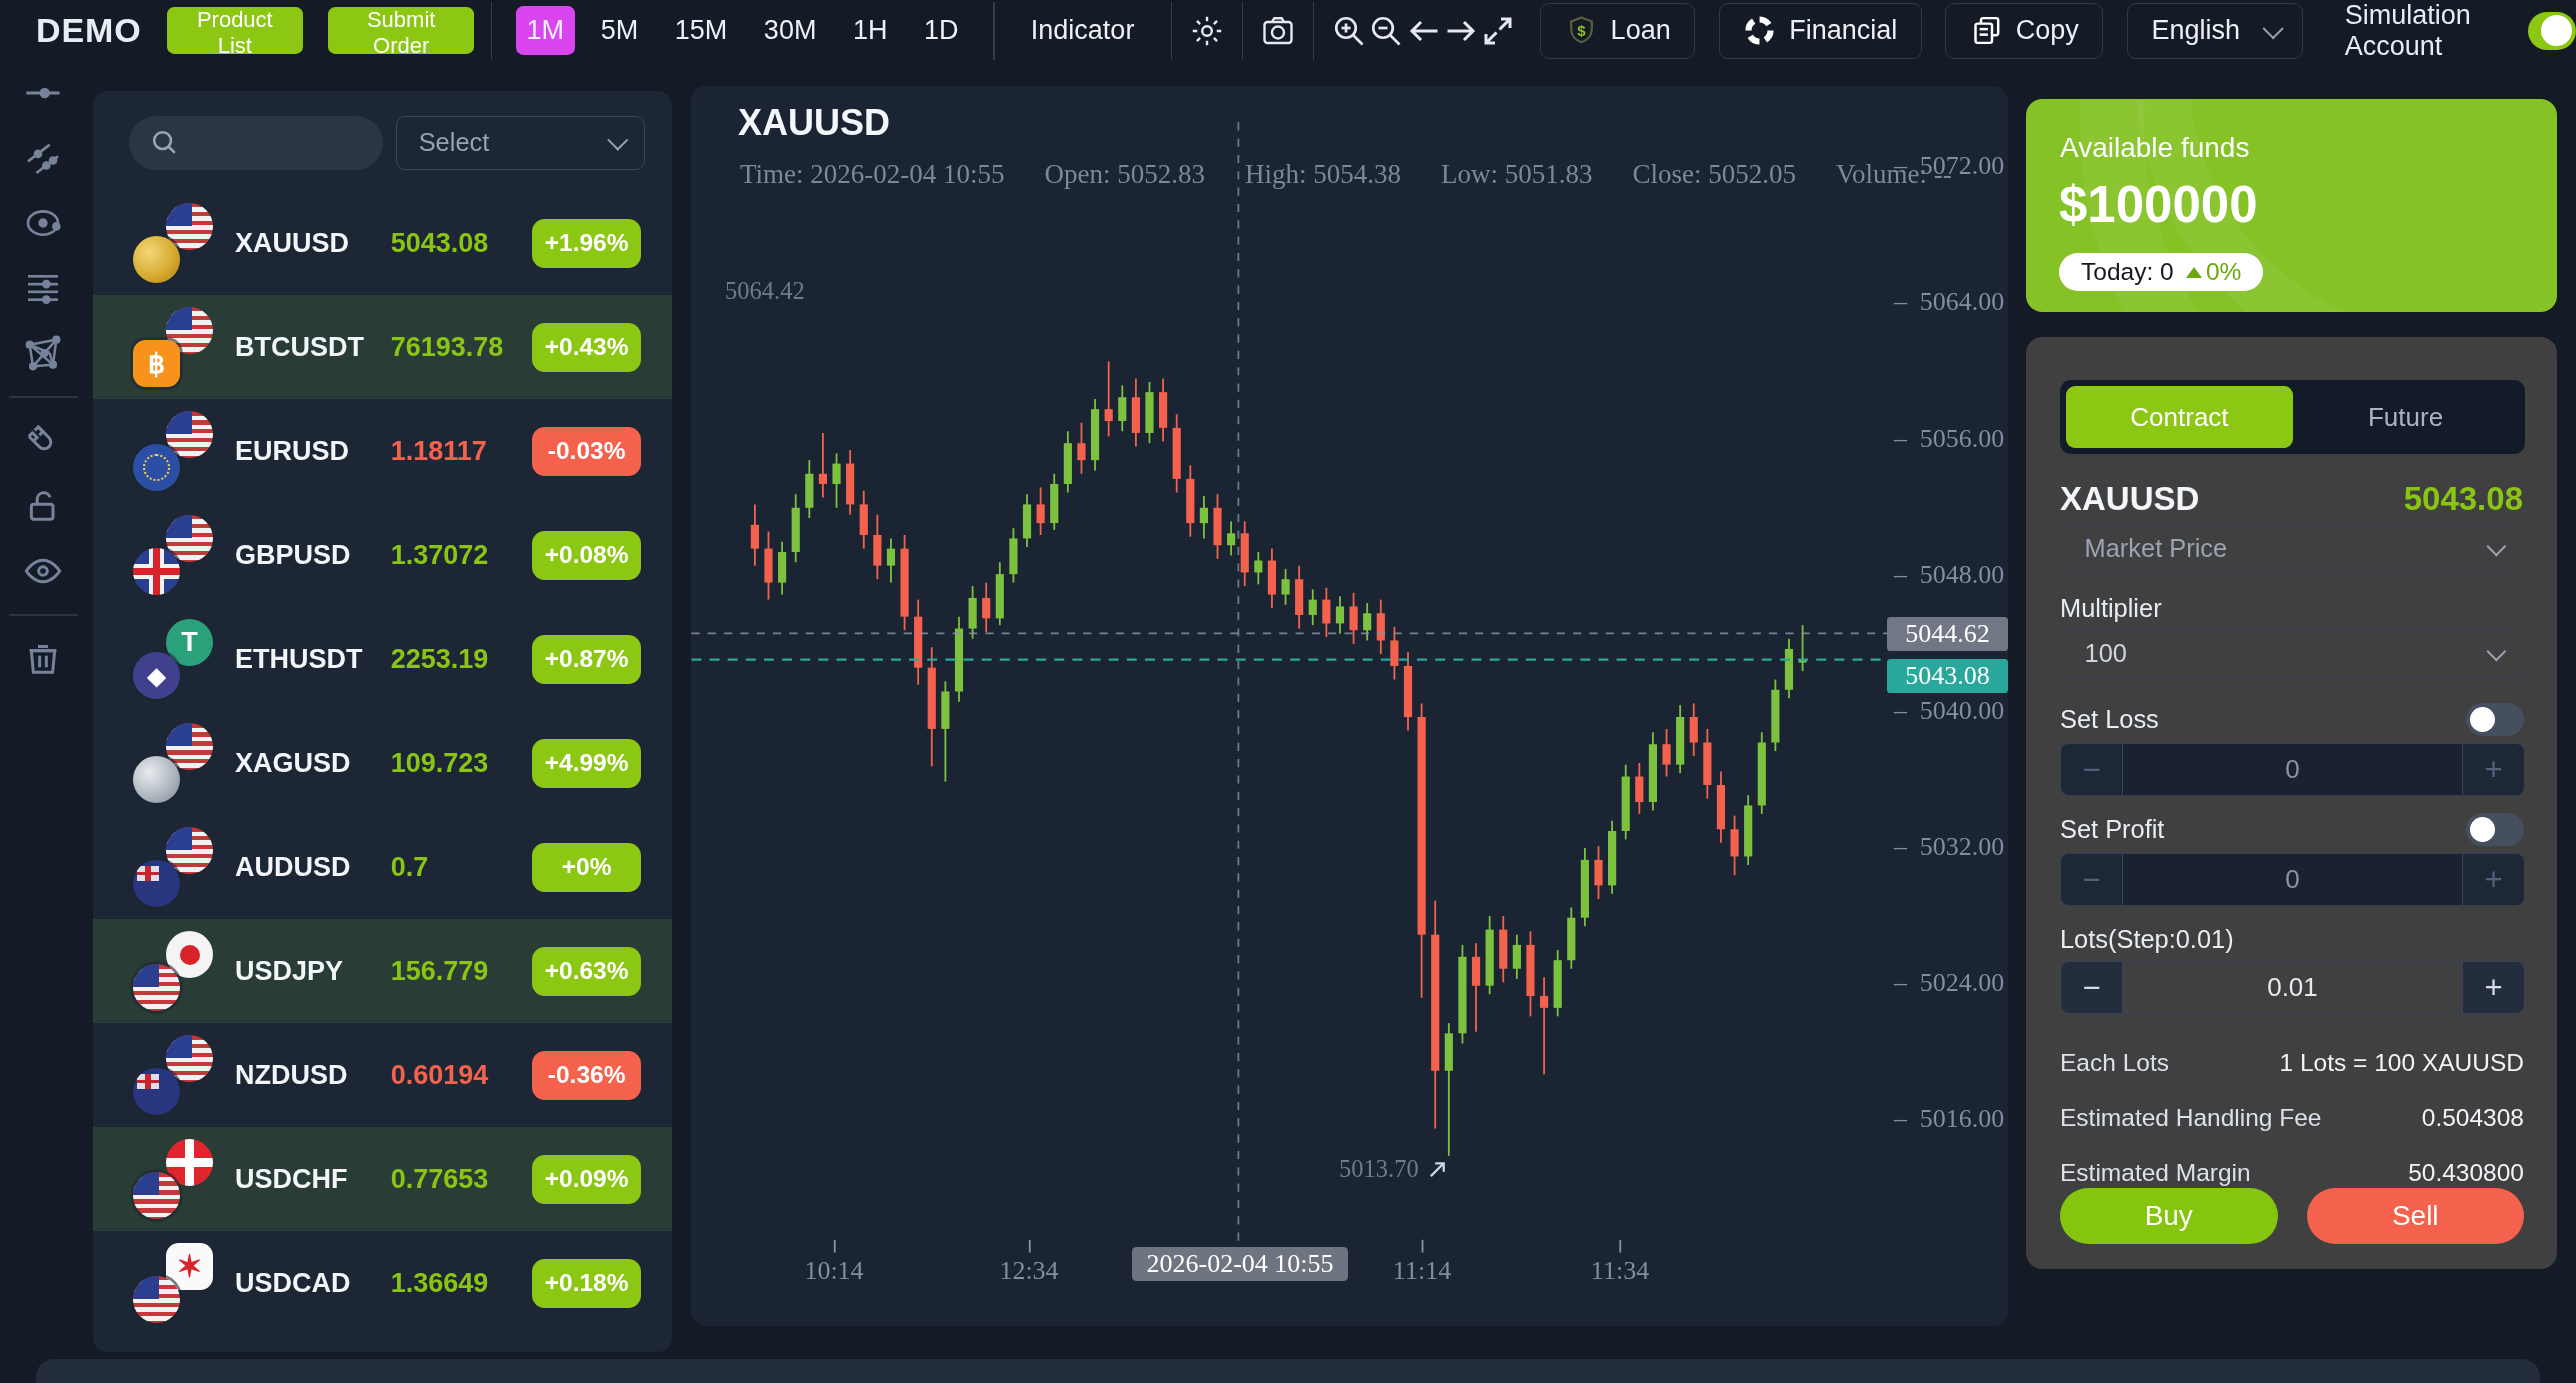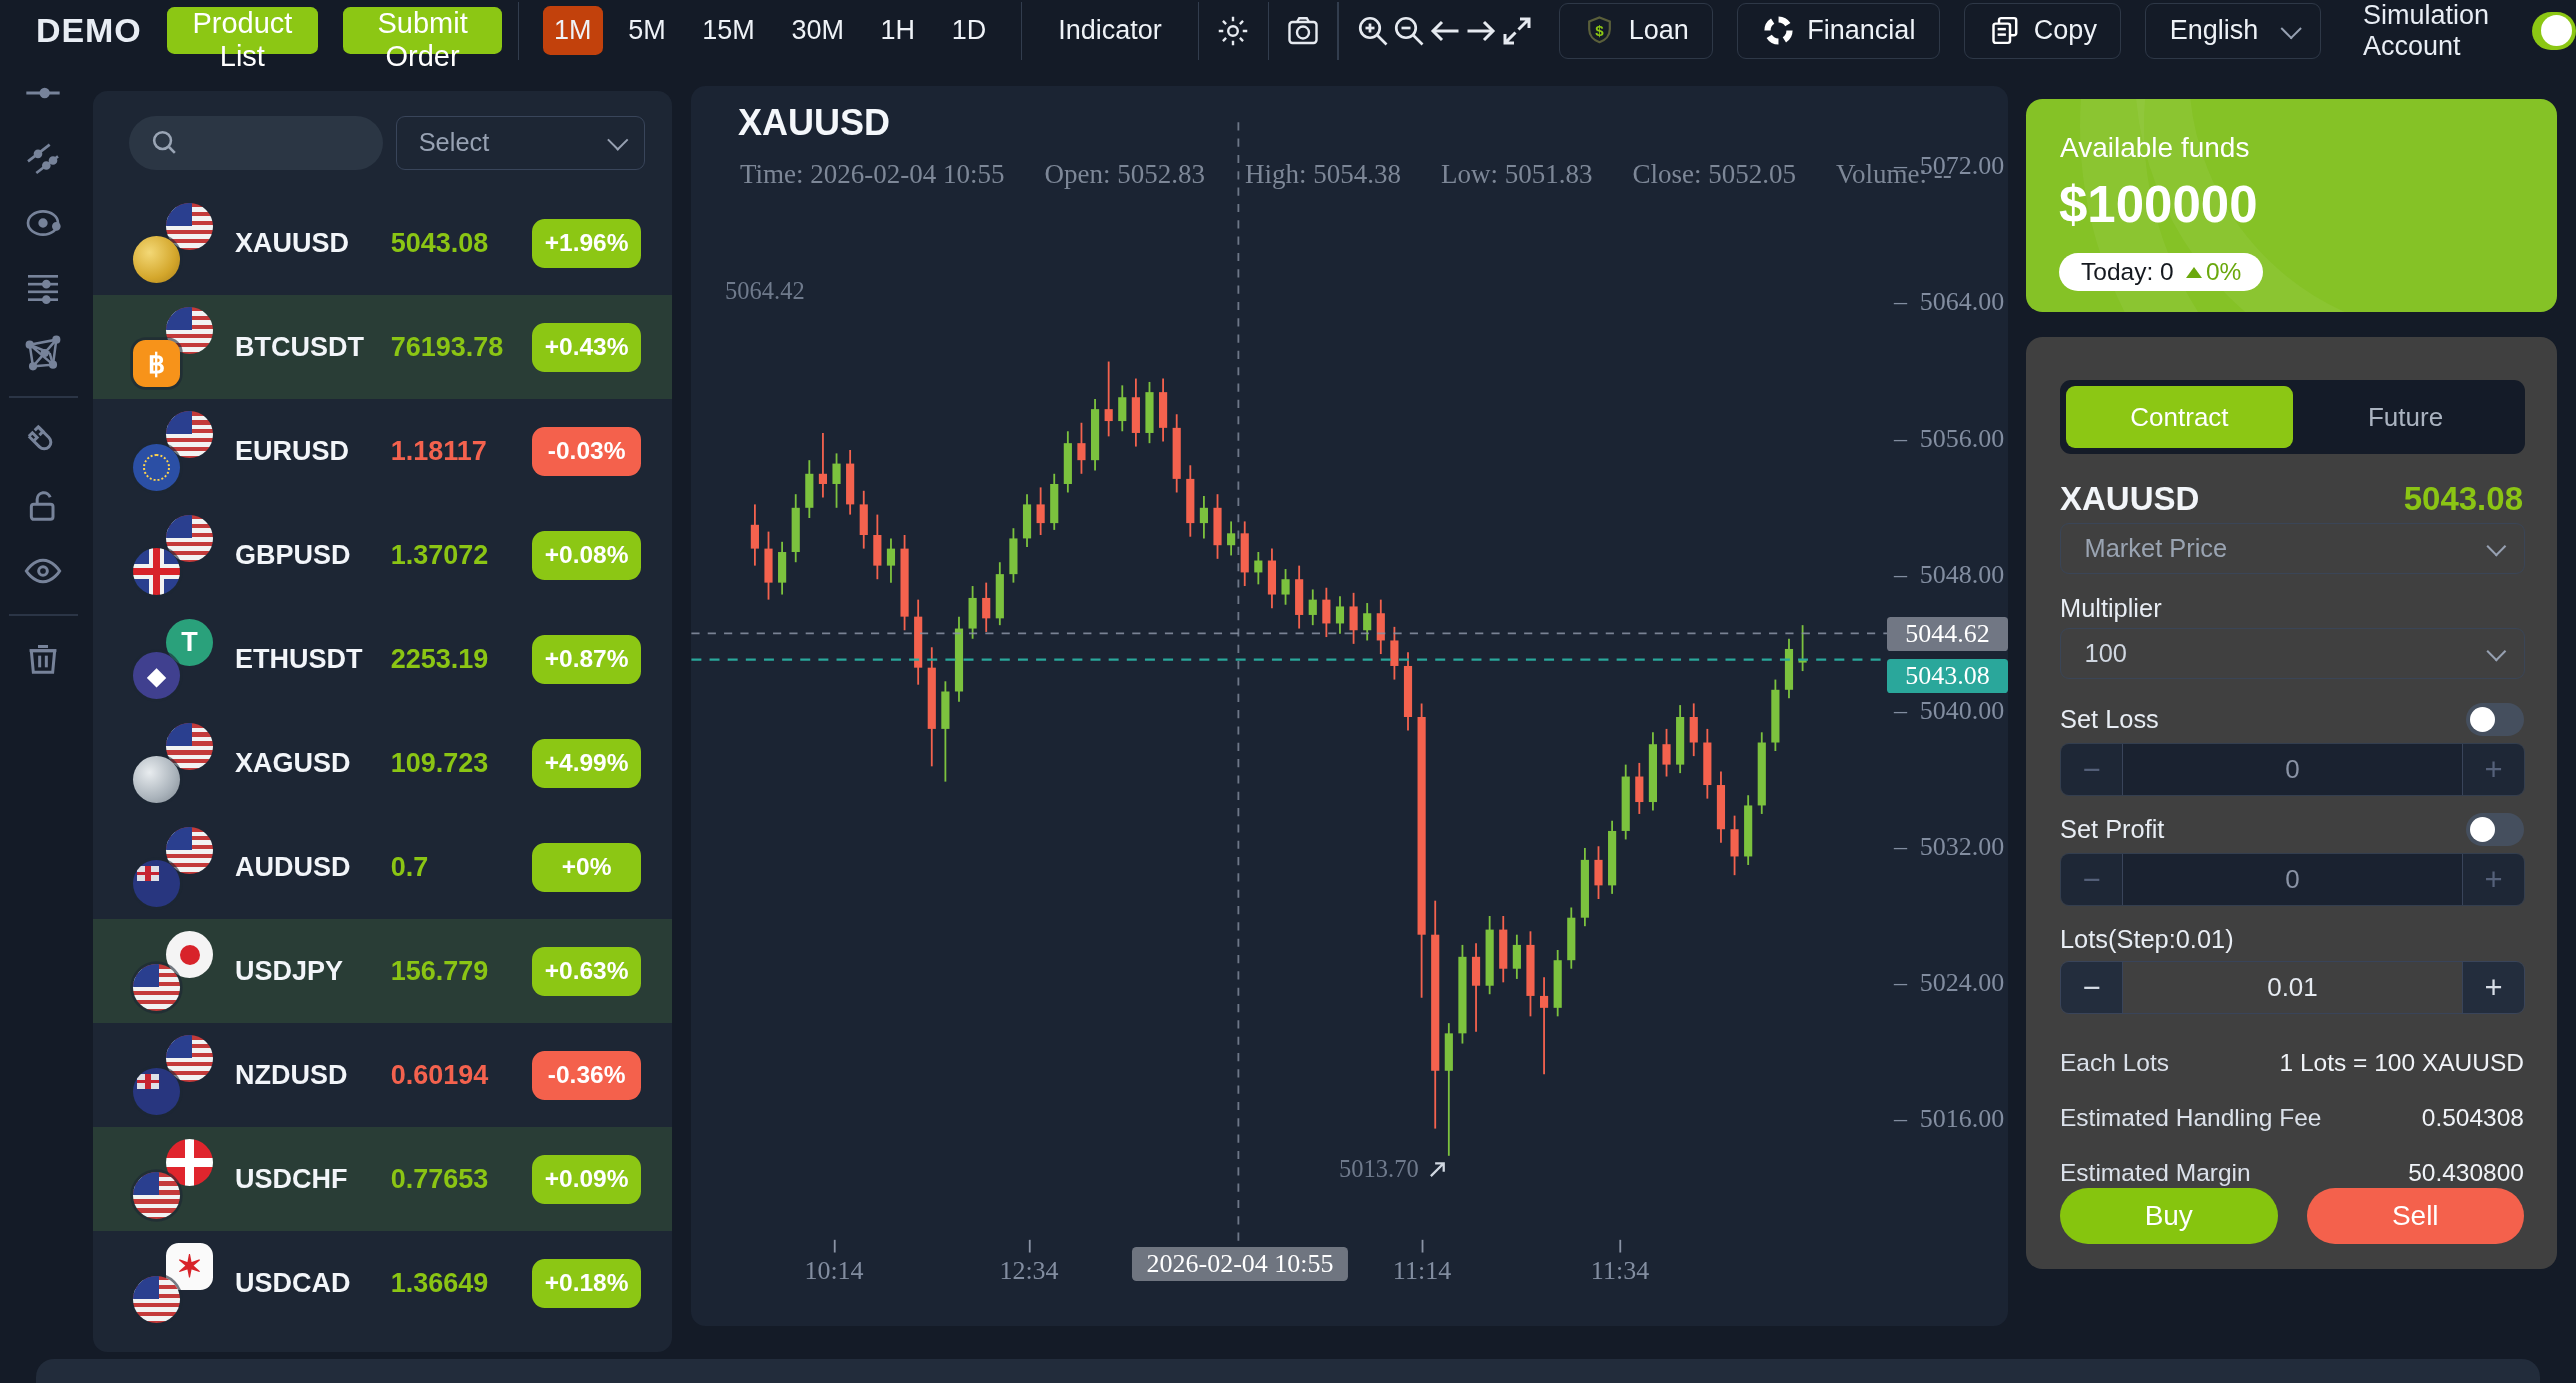--- a/index.html
+++ b/index.html
@@ -4,24 +4,24 @@
 <style>
   * { margin:0; padding:0; box-sizing:border-box; }
   html,body { width:2576px; height:1384px; overflow:hidden; }
   body { background:#141b27; font-family:"Liberation Sans", sans-serif; color:#e8edf4; }
   .serif { font-family:"Liberation Serif","DejaVu Serif",serif; }
   #app { position:relative; width:2576px; height:1384px; }
 
   
   .toolbar { position:absolute; left:0; top:0; width:2576px; height:61px; display:flex; align-items:center; }
   .brand { font-size:34px; font-weight:700; letter-spacing:0.9px; margin-left:36px; }
-  .tb-btn-green { background:#8cc714; color:#fff; font-size:29px; border:none; border-radius:7.3px; height:47px; padding:0 25.4px; margin-left:25.4px; cursor:pointer; }
+  .tb-btn-green { background:#8cc714; color:#fff; font-size:22px; border:none; border-radius:7.3px; height:47px; padding:0 25.4px; margin-left:25.4px; cursor:pointer; }
   .tb-sep { width:1.8px; height:58px; background:#323d4e; margin:0 16.3px; }
   .tf-btn { background:transparent; border:none; color:#eef2f7; font-size:27px; height:49px; min-width:51px; padding:0 11px; margin:0 7.3px; border-radius:7.3px; cursor:pointer; }
-  .tf-btn.active { background:#c2410c; }
+  .tf-btn.active { background:#d946ef; }
   .tb-text { background:transparent; border:none; color:#eef2f7; font-size:27px; padding:0 20px; cursor:pointer; }
   .tb-icon { background:transparent; border:none; color:#e6eaf0; width:51px; height:51px; display:flex; align-items:center; justify-content:center; cursor:pointer; }
   .tb-icon svg { width:36px; height:36px; }
   .tb-outline { display:flex; align-items:center; gap:12.7px; border:1.8px solid #2e3847; border-radius:9px; height:56px; padding:0 23.6px; background:transparent; color:#eef2f7; font-size:27px; cursor:pointer; margin-left:23.6px; }
   .tb-outline svg { width:33px; height:33px; }
   .sim-wrap { display:flex; align-items:center; gap:20px; margin-left:42px; }
   .sim-label { font-size:27px; }
   .toggle { width:67px; height:38px; border-radius:19px; position:relative; cursor:pointer; }
   .toggle.on { background:#8cc714; }
   .toggle.off { background:#454f5e; }

